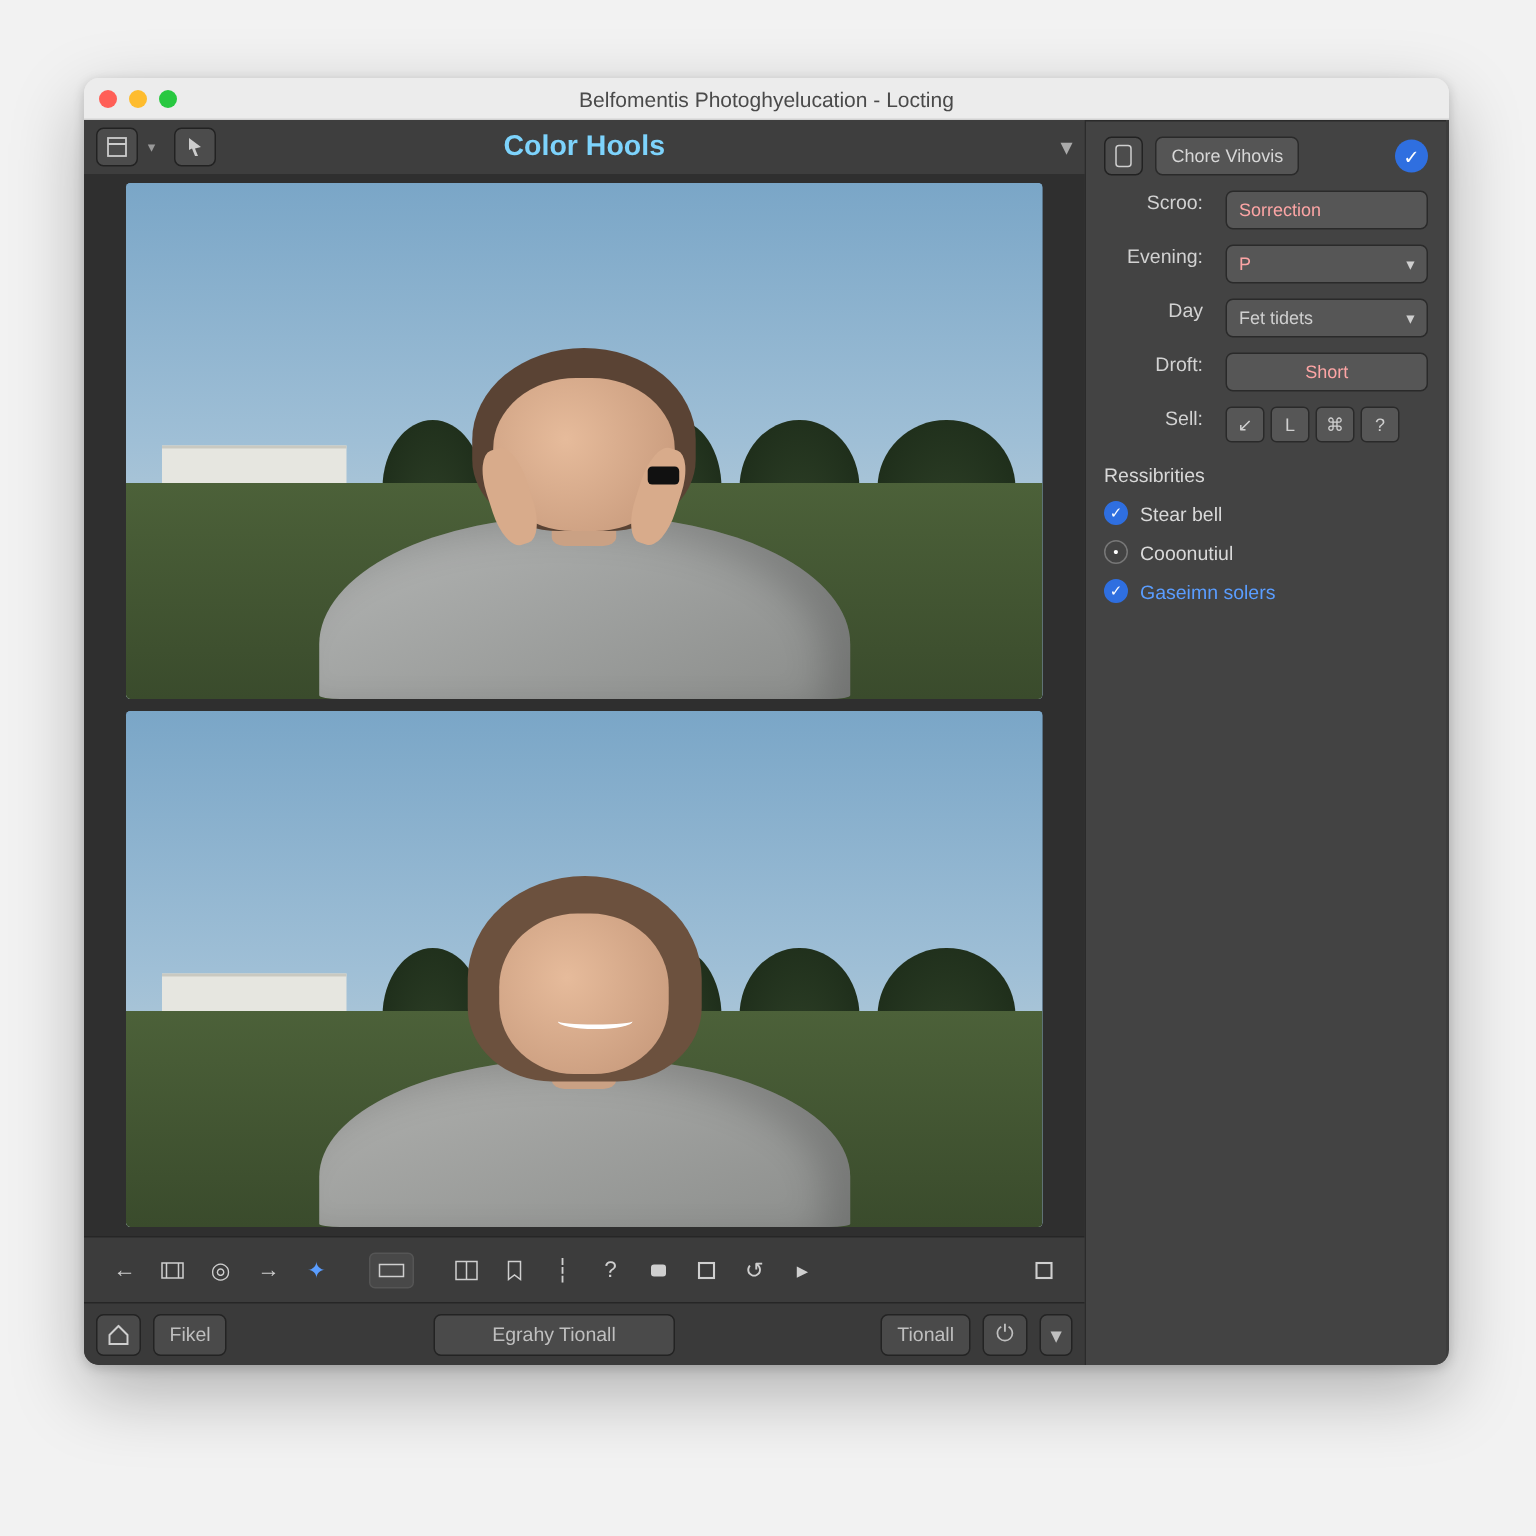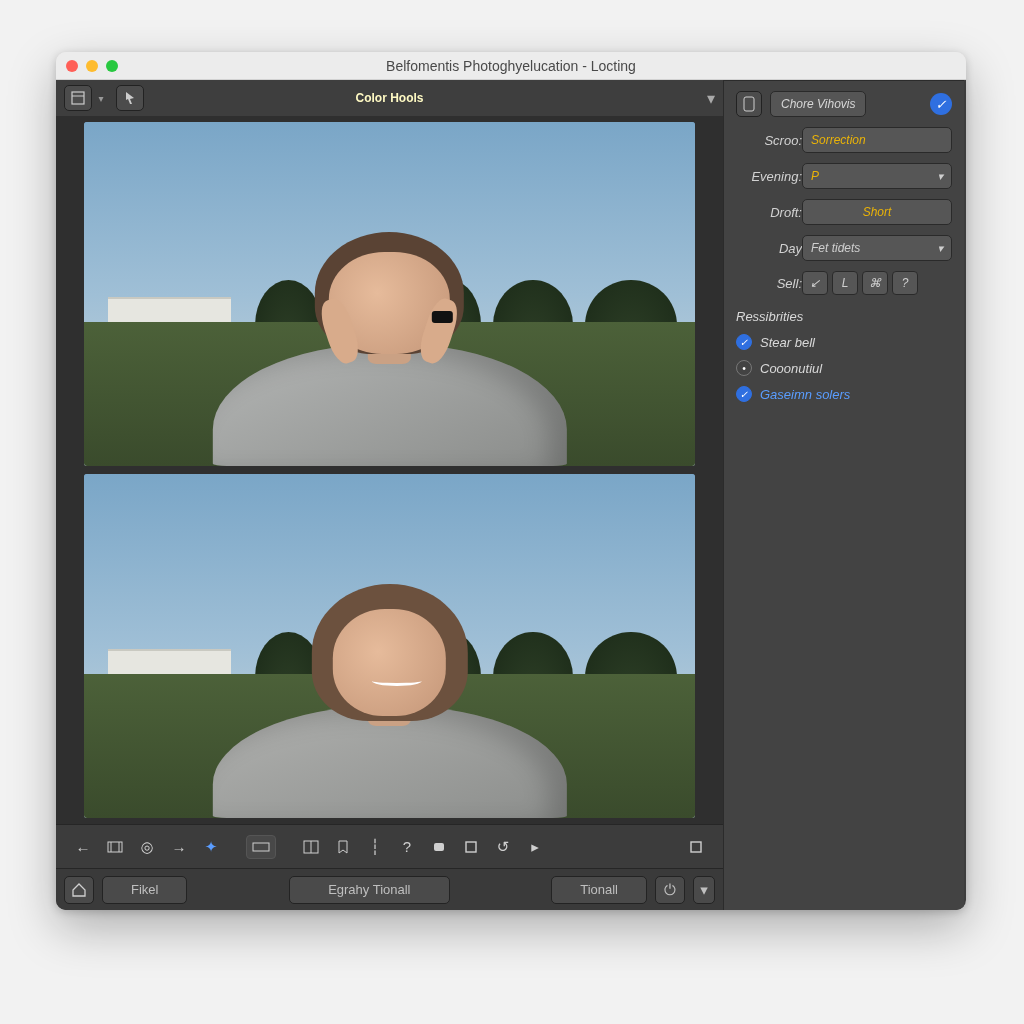--- a/index.html
+++ b/index.html
@@ -36,21 +36,21 @@
   width: 668px; display: flex; flex-direction: column;
   border-right: 1px solid #2b2b2b;
 }
 .ed-top {
   height: 36px; background: #3e3e3e;
   display: flex; align-items: center; padding: 0 8px;
   position: relative;
 }
 .ed-title {
   position: absolute; left: 0; right: 0; text-align: center;
-  font-size: 12px; color: #fef9c3; font-weight: 700; pointer-events: none;
+  font-size: 19px; color: #7dd3fc; font-weight: 700; pointer-events: none;
 }
 .abtn {
   width: 28px; height: 26px; background: #4c4c4c;
   border: 1px solid #222; border-radius: 5px;
   display: flex; align-items: center; justify-content: center;
   color: #ccc; cursor: pointer; font-size: 14px;
 }
 .caret-sm {
   width: 14px; display:flex; align-items:center; justify-content:center;
   margin-left: 2px; color:#999; font-size:10px;
@@ -129,50 +129,49 @@
 .ed-bottom {
   height: 42px; background:#3a3a3a; border-top:1px solid #262626;
   display:flex; align-items:center; padding:0 8px; gap:8px;
 }
 .bbtn {
   height:28px; background:#4a4a4a; border:1px solid #232323;
   border-radius:5px; color:#bfbfbf; display:flex; align-items:center;
   justify-content:center; cursor:pointer; font-size:13px;
 }
 .bbtn.icon { width:30px; font-size:15px;}
-.bbtn.wide { flex:0 0 auto; padding:0 28px; }
+.bbtn.wide { flex:0 0 auto; padding:0 10px; }
 .bbtn.wider { flex:0 0 auto; padding:0 38px; }
 .bspace { flex:1; }
 
 .side {
   width: 240px; background:#434343; padding:10px 12px;
   display:flex; flex-direction:column; gap:10px; color:#d9d9d9;
   font-size:13px;
   border-top: 1px solid #2b2b2b;
-  font-style: italic;
 }
 .side-top { display:flex; align-items:center; gap:8px; }
 .chip {
   height:26px; background:#555; border:1px solid #2a2a2a;
   border-radius:5px; padding:0 10px; display:flex; align-items:center;
   color:#d7d7d7; font-size:12px; cursor:pointer;
 }
 .checkbadge {
   width:22px; height:22px; border-radius:50%;
   background:#2f6fe0; color:#fff; display:flex; align-items:center;
   justify-content:center; font-size:13px; margin-left:auto;
 }
-.frow { display:flex; align-items:center; gap:0; }
+.frow { display:flex; align-items:flex-start; gap:15px; }
 .flabel { width:66px; text-align:right; color:#d2d2d2; font-size:13px;}
 .fctl {
   flex:1; height:26px; background:#565656; border:1px solid #2a2a2a;
   border-radius:5px; color:#cfcfcf; display:flex; align-items:center;
   padding:0 8px; font-size:12px;
 }
-.fctl.empty { color:#eab308; }
+.fctl.empty { color:#fca5a5; }
 .fctl.select::after {
   content: "▾"; margin-left:auto; color:#cfcfcf; font-size:11px;
 }
 .fctl.active { border-color:#2f6fe0; background:#4b5566; color:#fff; }
 .slider {
   flex:1; height:26px; display:flex; align-items:center; position:relative;
 }
 .track { flex:1; height:3px; background:#6a6a6a; border-radius:2px; }
 .thumb { position:absolute; left:52%; top:50%; transform:translate(-50%,-50%);
   width:14px; height:14px; border-radius:50%;
@@ -350,26 +349,26 @@
 
         <div class="frow">
           <div class="flabel">Scroo:</div>
           <div class="fctl empty">Sorrection</div>
         </div>
         <div class="frow">
           <div class="flabel">Evening:</div>
           <div class="fctl select empty">P</div>
         </div>
         <div class="frow">
+          <div class="flabel">Day</div>
+          <div class="fctl select">Fet tidets</div>
+        </div>
+        <div class="frow">
           <div class="flabel">Droft:</div>
           <div class="fctl empty" style="justify-content:center;">Short</div>
-        </div>
-        <div class="frow">
-          <div class="flabel">Day</div>
-          <div class="fctl select">Fet tidets</div>
         </div>
         <div class="frow">
           <div class="flabel">Sell:</div>
           <div class="iconrow">
             <div class="ibx">↙</div>
             <div class="ibx">L</div>
             <div class="ibx">⌘</div>
             <div class="ibx">?</div>
           </div>
         </div>

